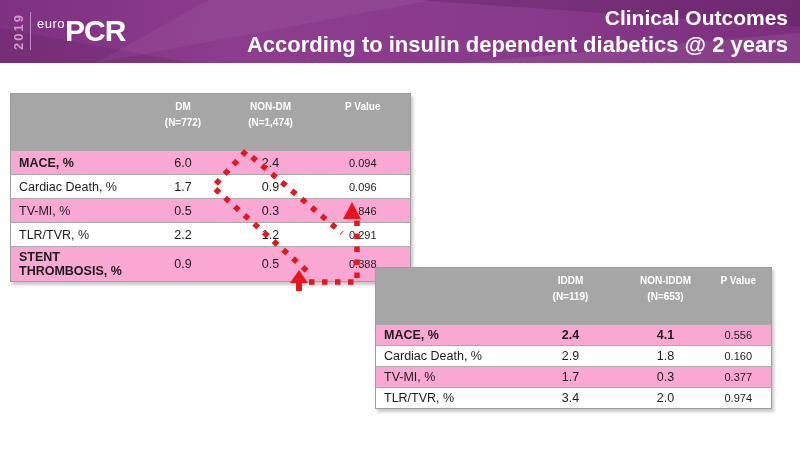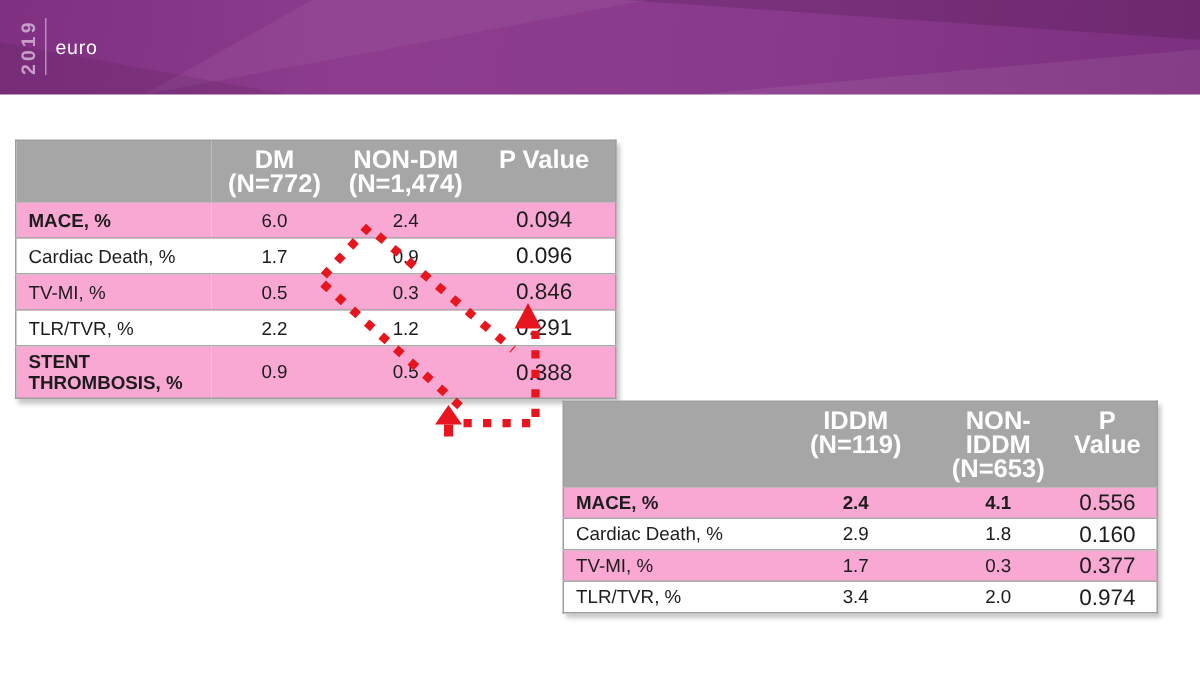--- a/index.html
+++ b/index.html
@@ -30,29 +30,29 @@
   .titles .t1{font-size:21px;line-height:27px;}
   .titles .t2{font-size:22px;line-height:27px;}
   
   table.ptable{
     position:absolute;border-collapse:collapse;table-layout:fixed;
     color:#1c1c1c;background:#fff;
     border:1px solid #9e9e9e;
     box-shadow:2px 3px 3px rgba(0,0,0,0.22);
   }
   .ptable th{
-    background:#a6a6a6;color:#ffffff;font-weight:bold;font-size:17px;
-    line-height:16px;vertical-align:top;padding:5px 4px 3px;text-align:center;
+    background:#a6a6a6;color:#ffffff;font-weight:bold;font-size:10px;
+    line-height:16px;vertical-align:top;padding:5px 4px 19px;text-align:center;
   }
   .ptable td{
     border-top:1px solid #a9a9a9;text-align:center;padding:1px 6px;font-size:12.5px;
   }
   .ptable td.lbl{text-align:left;padding-left:8px;}
   .ptable tr.band td{background:#f9a8d4;}
-  .ptable td.pv{font-size:15px;}
+  .ptable td.pv{font-size:11px;}
   .b{font-weight:bold;}
   .purple{color:#5b2b5c;font-weight:bold;}
   #table-dm{left:10px;top:93px;width:400px;}
   #table-dm td{height:21px;}
   #table-dm tr.last td{height:32px;}
   #table-dm th{height:27px;}
   #table-iddm{left:375px;top:267px;width:396px;}
   #table-iddm td{height:18px;}
   #table-iddm th{height:31px;}
   
@@ -67,23 +67,28 @@
     <div class="facet f1"></div>
     <div class="facet f2"></div>
     <div class="facet f3"></div>
     <div class="facet f4"></div>
 
     <div class="logo">
       <span class="year">2019</span>
       <span class="divider"></span>
       <span class="stack">
         <span class="euro">euro</span>
+        <span class="pcr">PCR</span>
       </span>
     </div>
 
+    <div class="titles">
+      <div class="t1">Clinical Outcomes</div>
+      <div class="t2">According to insulin dependent diabetics @ 2 years</div>
+    </div>
   </div>
 
   <table class="ptable" id="table-dm">
     <colgroup>
         <col style="width:130px">
         <col style="width:85px">
         <col style="width:90px">
         <col style="width:95px">
       </colgroup>
     <thead>

